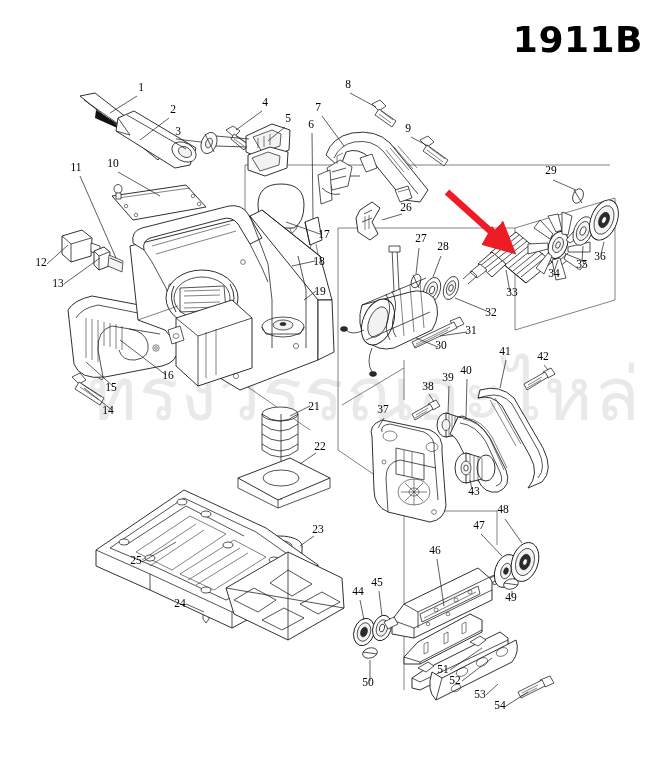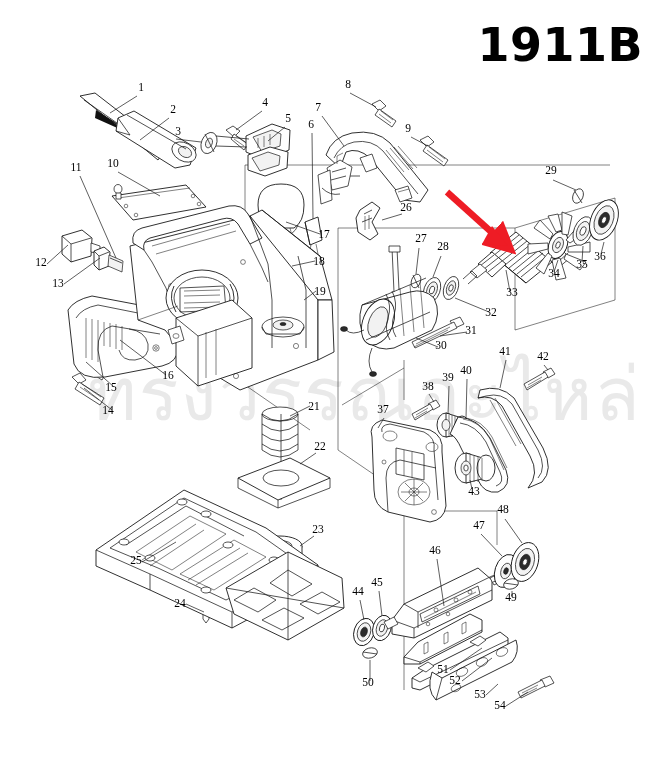--- a/index.html
+++ b/index.html
@@ -4,21 +4,21 @@
 <style>
   html,body{margin:0;padding:0;background:#fff;}
   body{
     width:665px;height:781px;position:relative;overflow:hidden;
     font-family:"Liberation Sans",sans-serif;background:#ffffff;
   }
   #sheet{position:absolute;inset:0;width:665px;height:781px;}
   .model-title{
     position:absolute;right:22px;top:22px;
     font-family:"DejaVu Sans","Liberation Sans",sans-serif;
-    font-weight:bold;font-size:46px;letter-spacing:0.5px;color:#000;
+    font-weight:bold;font-size:36px;letter-spacing:0.5px;color:#000;
     line-height:1;white-space:nowrap;
   }
   svg{display:block;position:absolute;left:0;top:0;}
   .ln{stroke:#1a1a1a;stroke-width:0.75;fill:none;}
   .ln2{stroke:#1a1a1a;stroke-width:0.9;fill:none;}
   .thin{stroke:#1a1a1a;stroke-width:0.55;fill:none;}
   .lead{stroke:#1a1a1a;stroke-width:0.7;fill:none;}
   .wht{fill:#ffffff;stroke:#1a1a1a;stroke-width:0.75;}
   .wht2{fill:#ffffff;stroke:#1a1a1a;stroke-width:0.9;}
   .shade{fill:#f2f2f2;stroke:#1a1a1a;stroke-width:0.7;}

